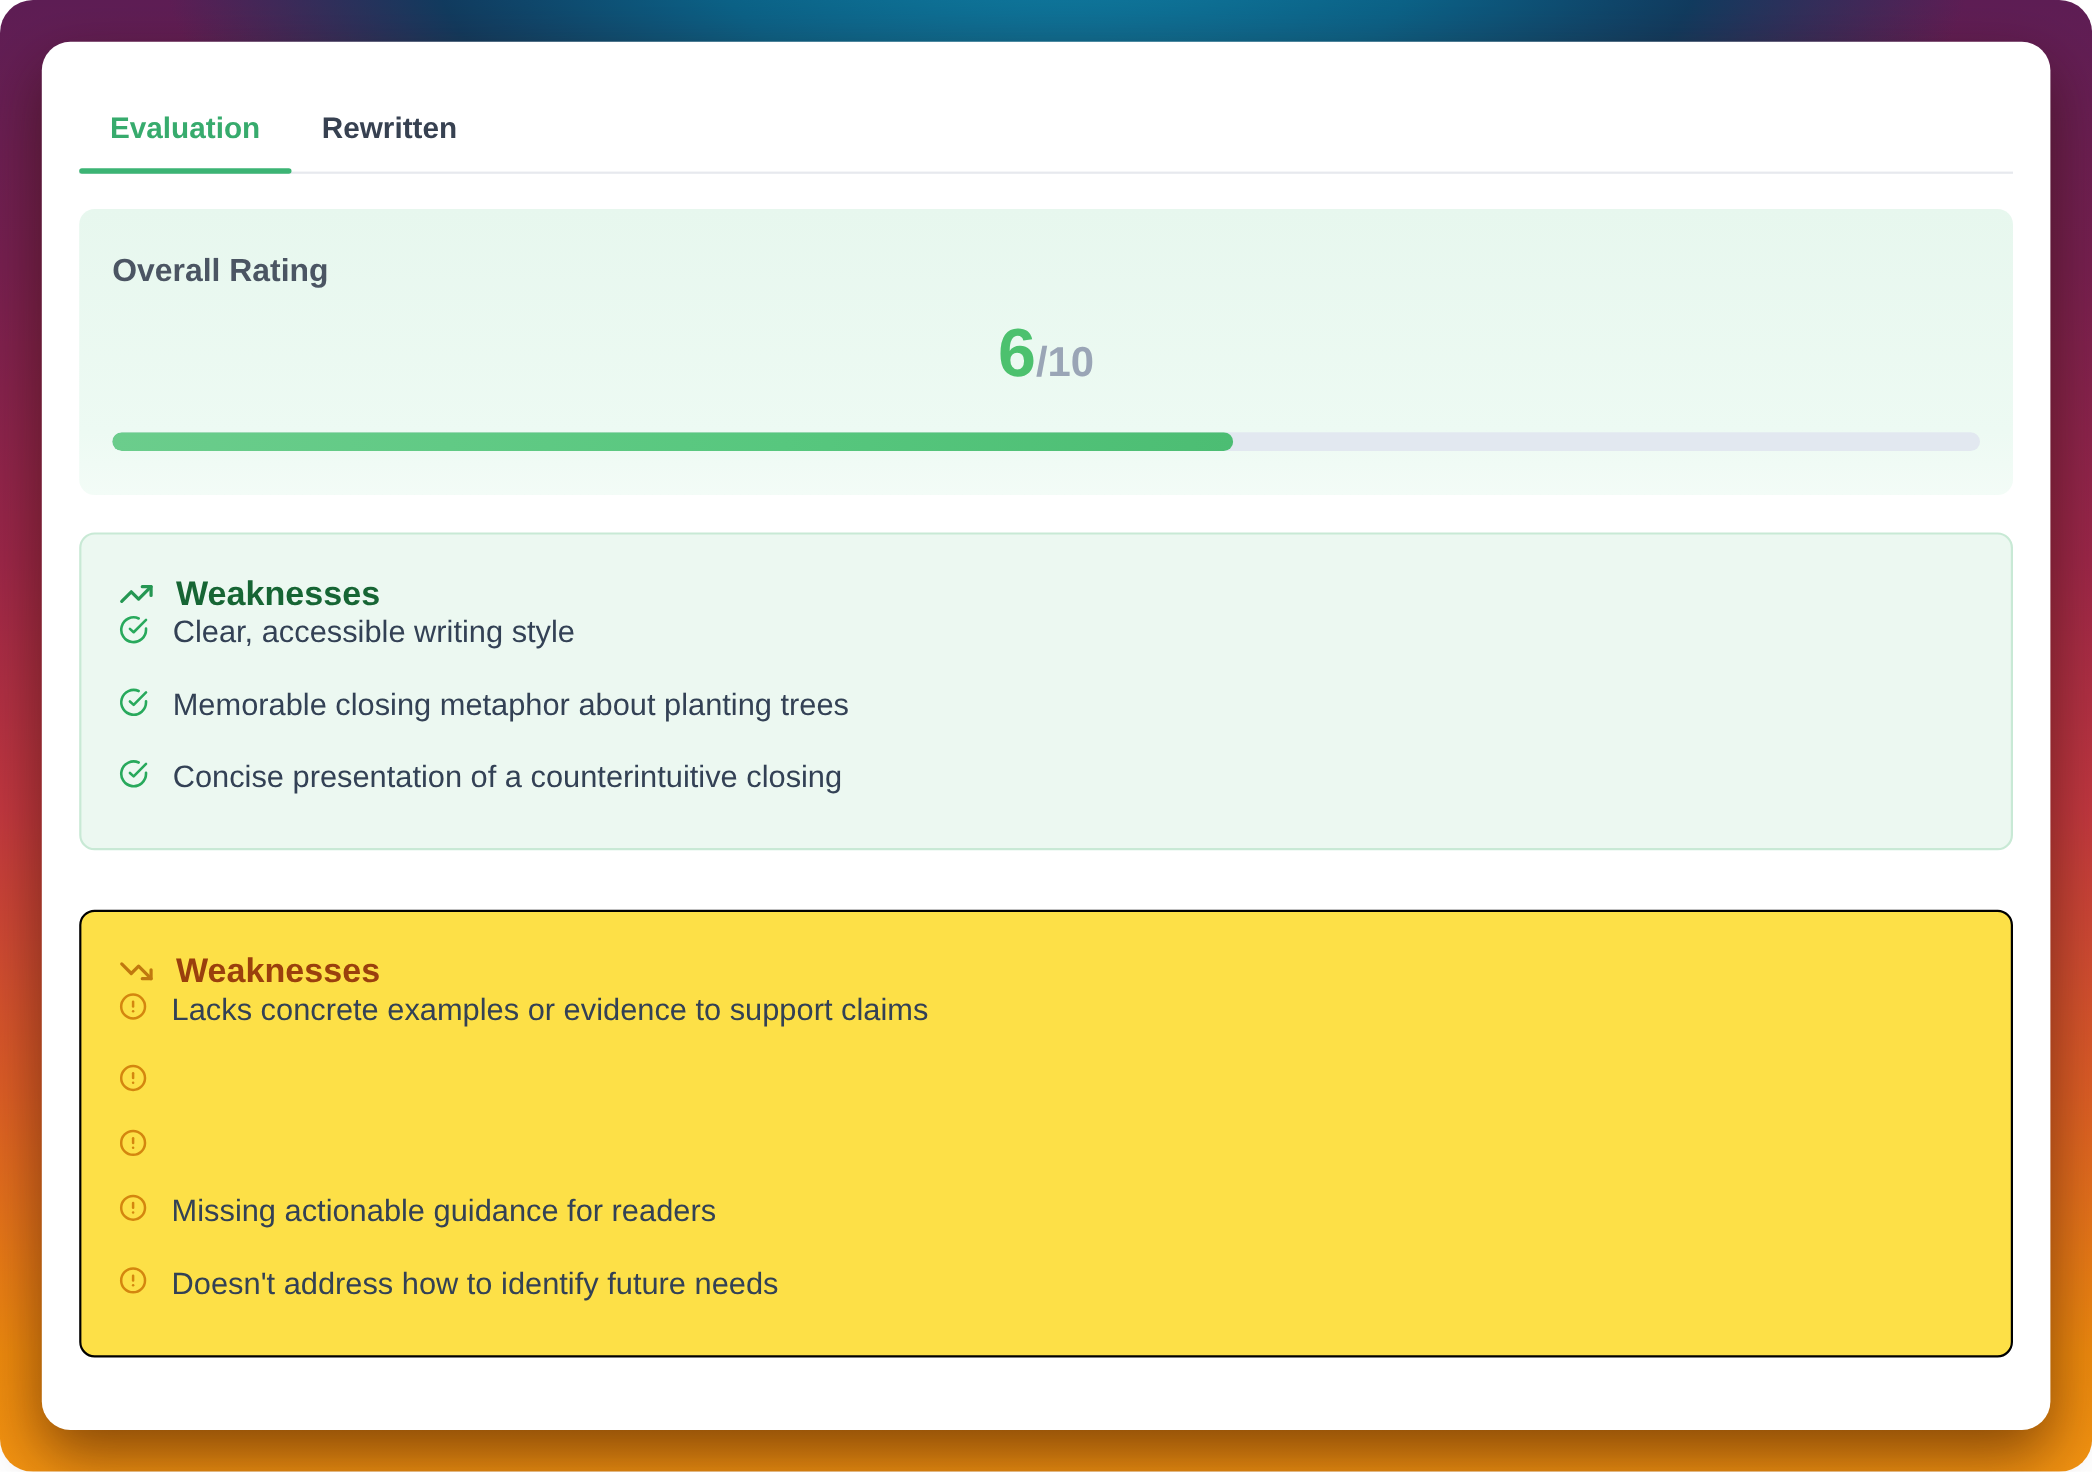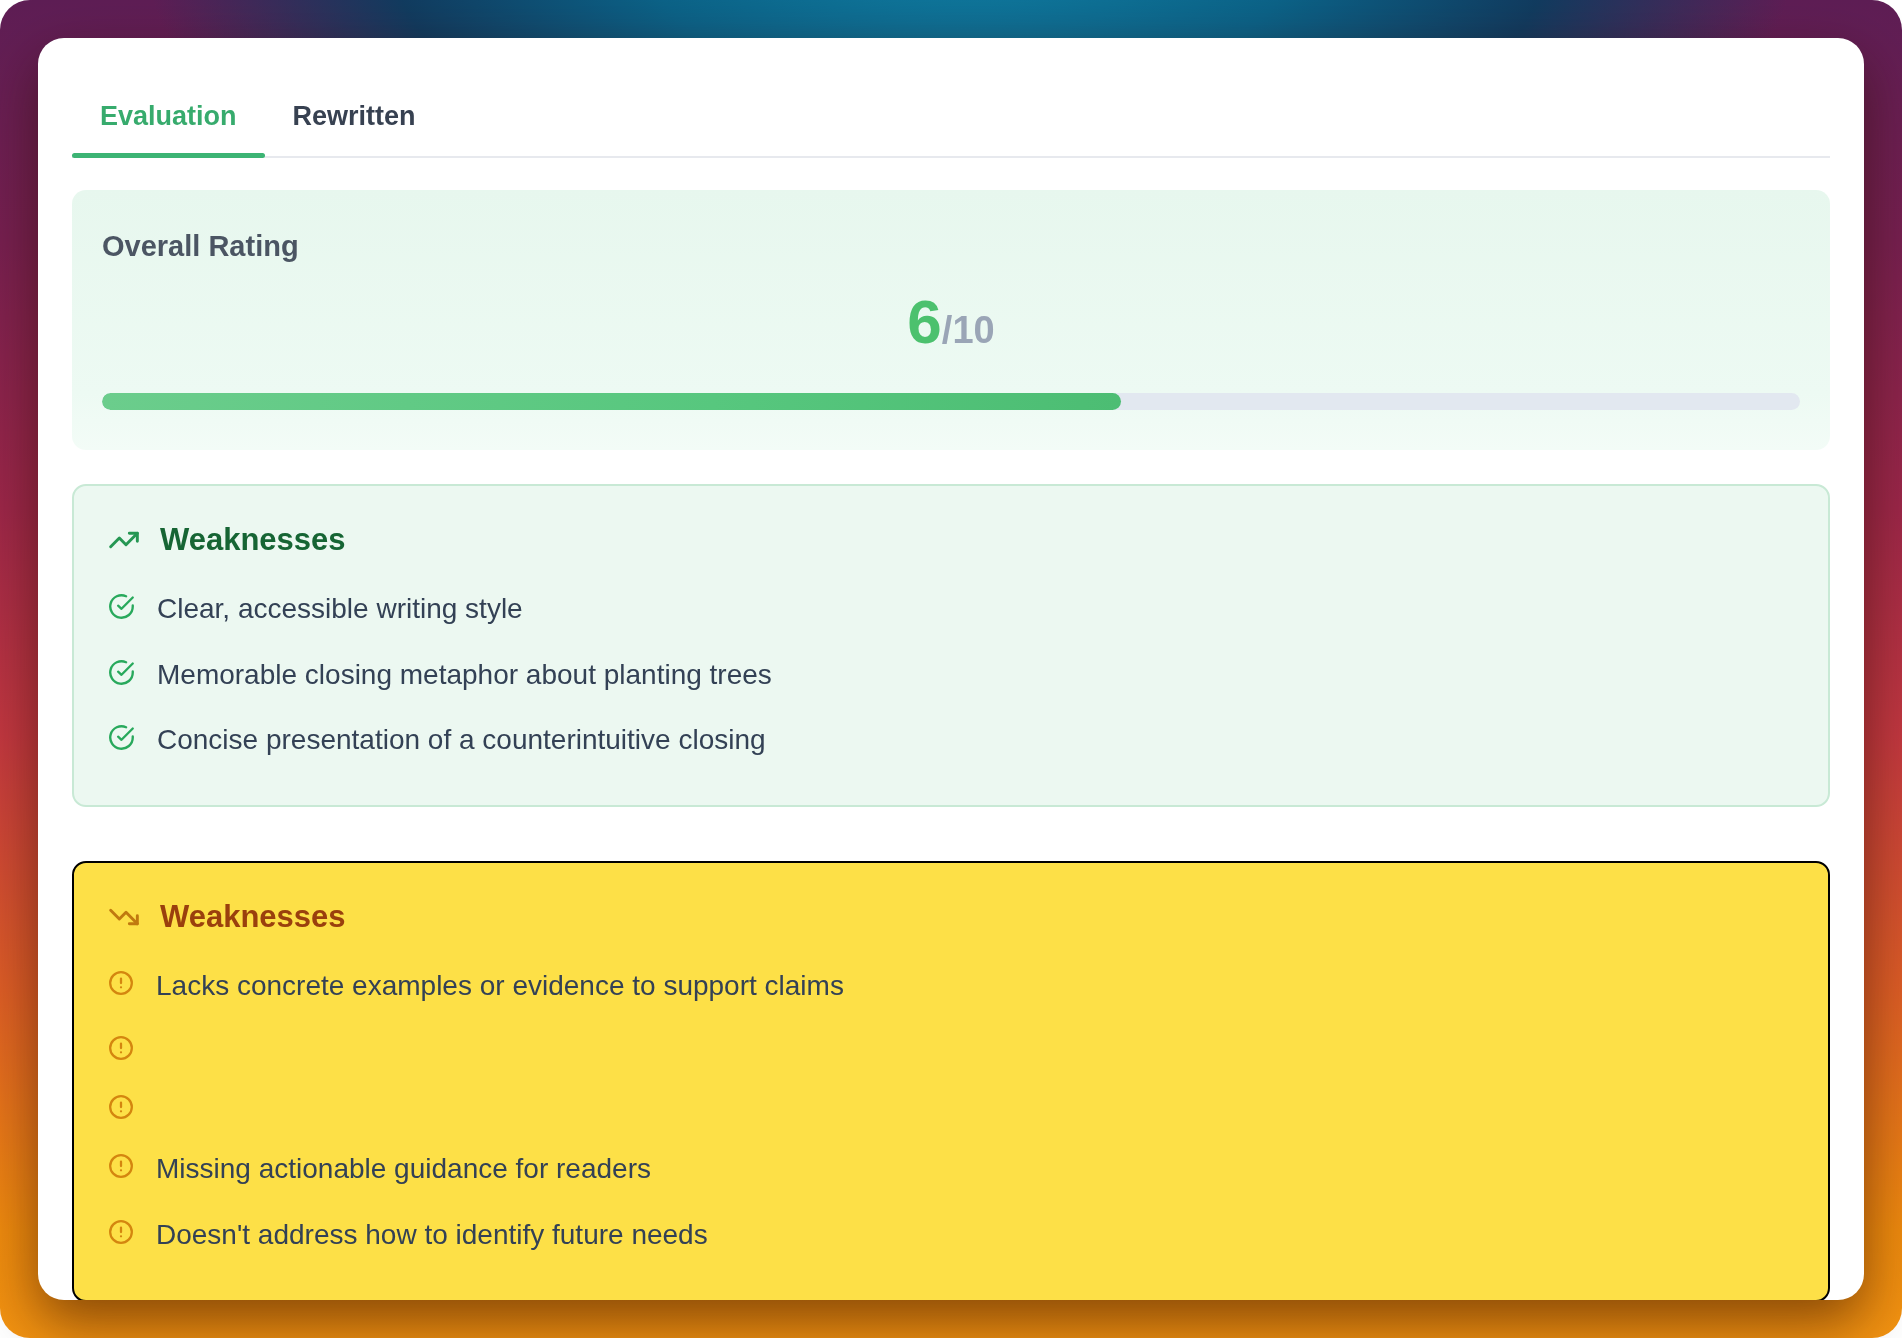--- a/index.html
+++ b/index.html
@@ -78,21 +78,21 @@
     border: 2px solid #000000;
   }
   .section-heading { display: flex; align-items: center; gap: 20px; }
   .section-heading .h-icon { display: inline-flex; }
   .section-heading .h-label { font-size: 31px; font-weight: 700; }
   .section-strengths .h-label { color: #166534; }
   .section-strengths .h-icon { color: #259753; }
   .section-weaknesses .h-label { color: #9a400d; }
   .section-weaknesses .h-icon { color: #c0790f; }
 
-  .item-list { margin-top: 34px; }
+  .item-list { }
   .item {
     display: flex; align-items: flex-start; gap: 22px;
     margin-bottom: 32px;
     font-size: 28px; color: #334155; line-height: 1.2;
   }
   .item .i-icon { display: inline-flex; flex: 0 0 auto; margin-top: 1px; }
   .check-icon { color: #28a95c; }
   .alert-icon { color: #d4860f; }
 
   svg.ic { display: block; }

